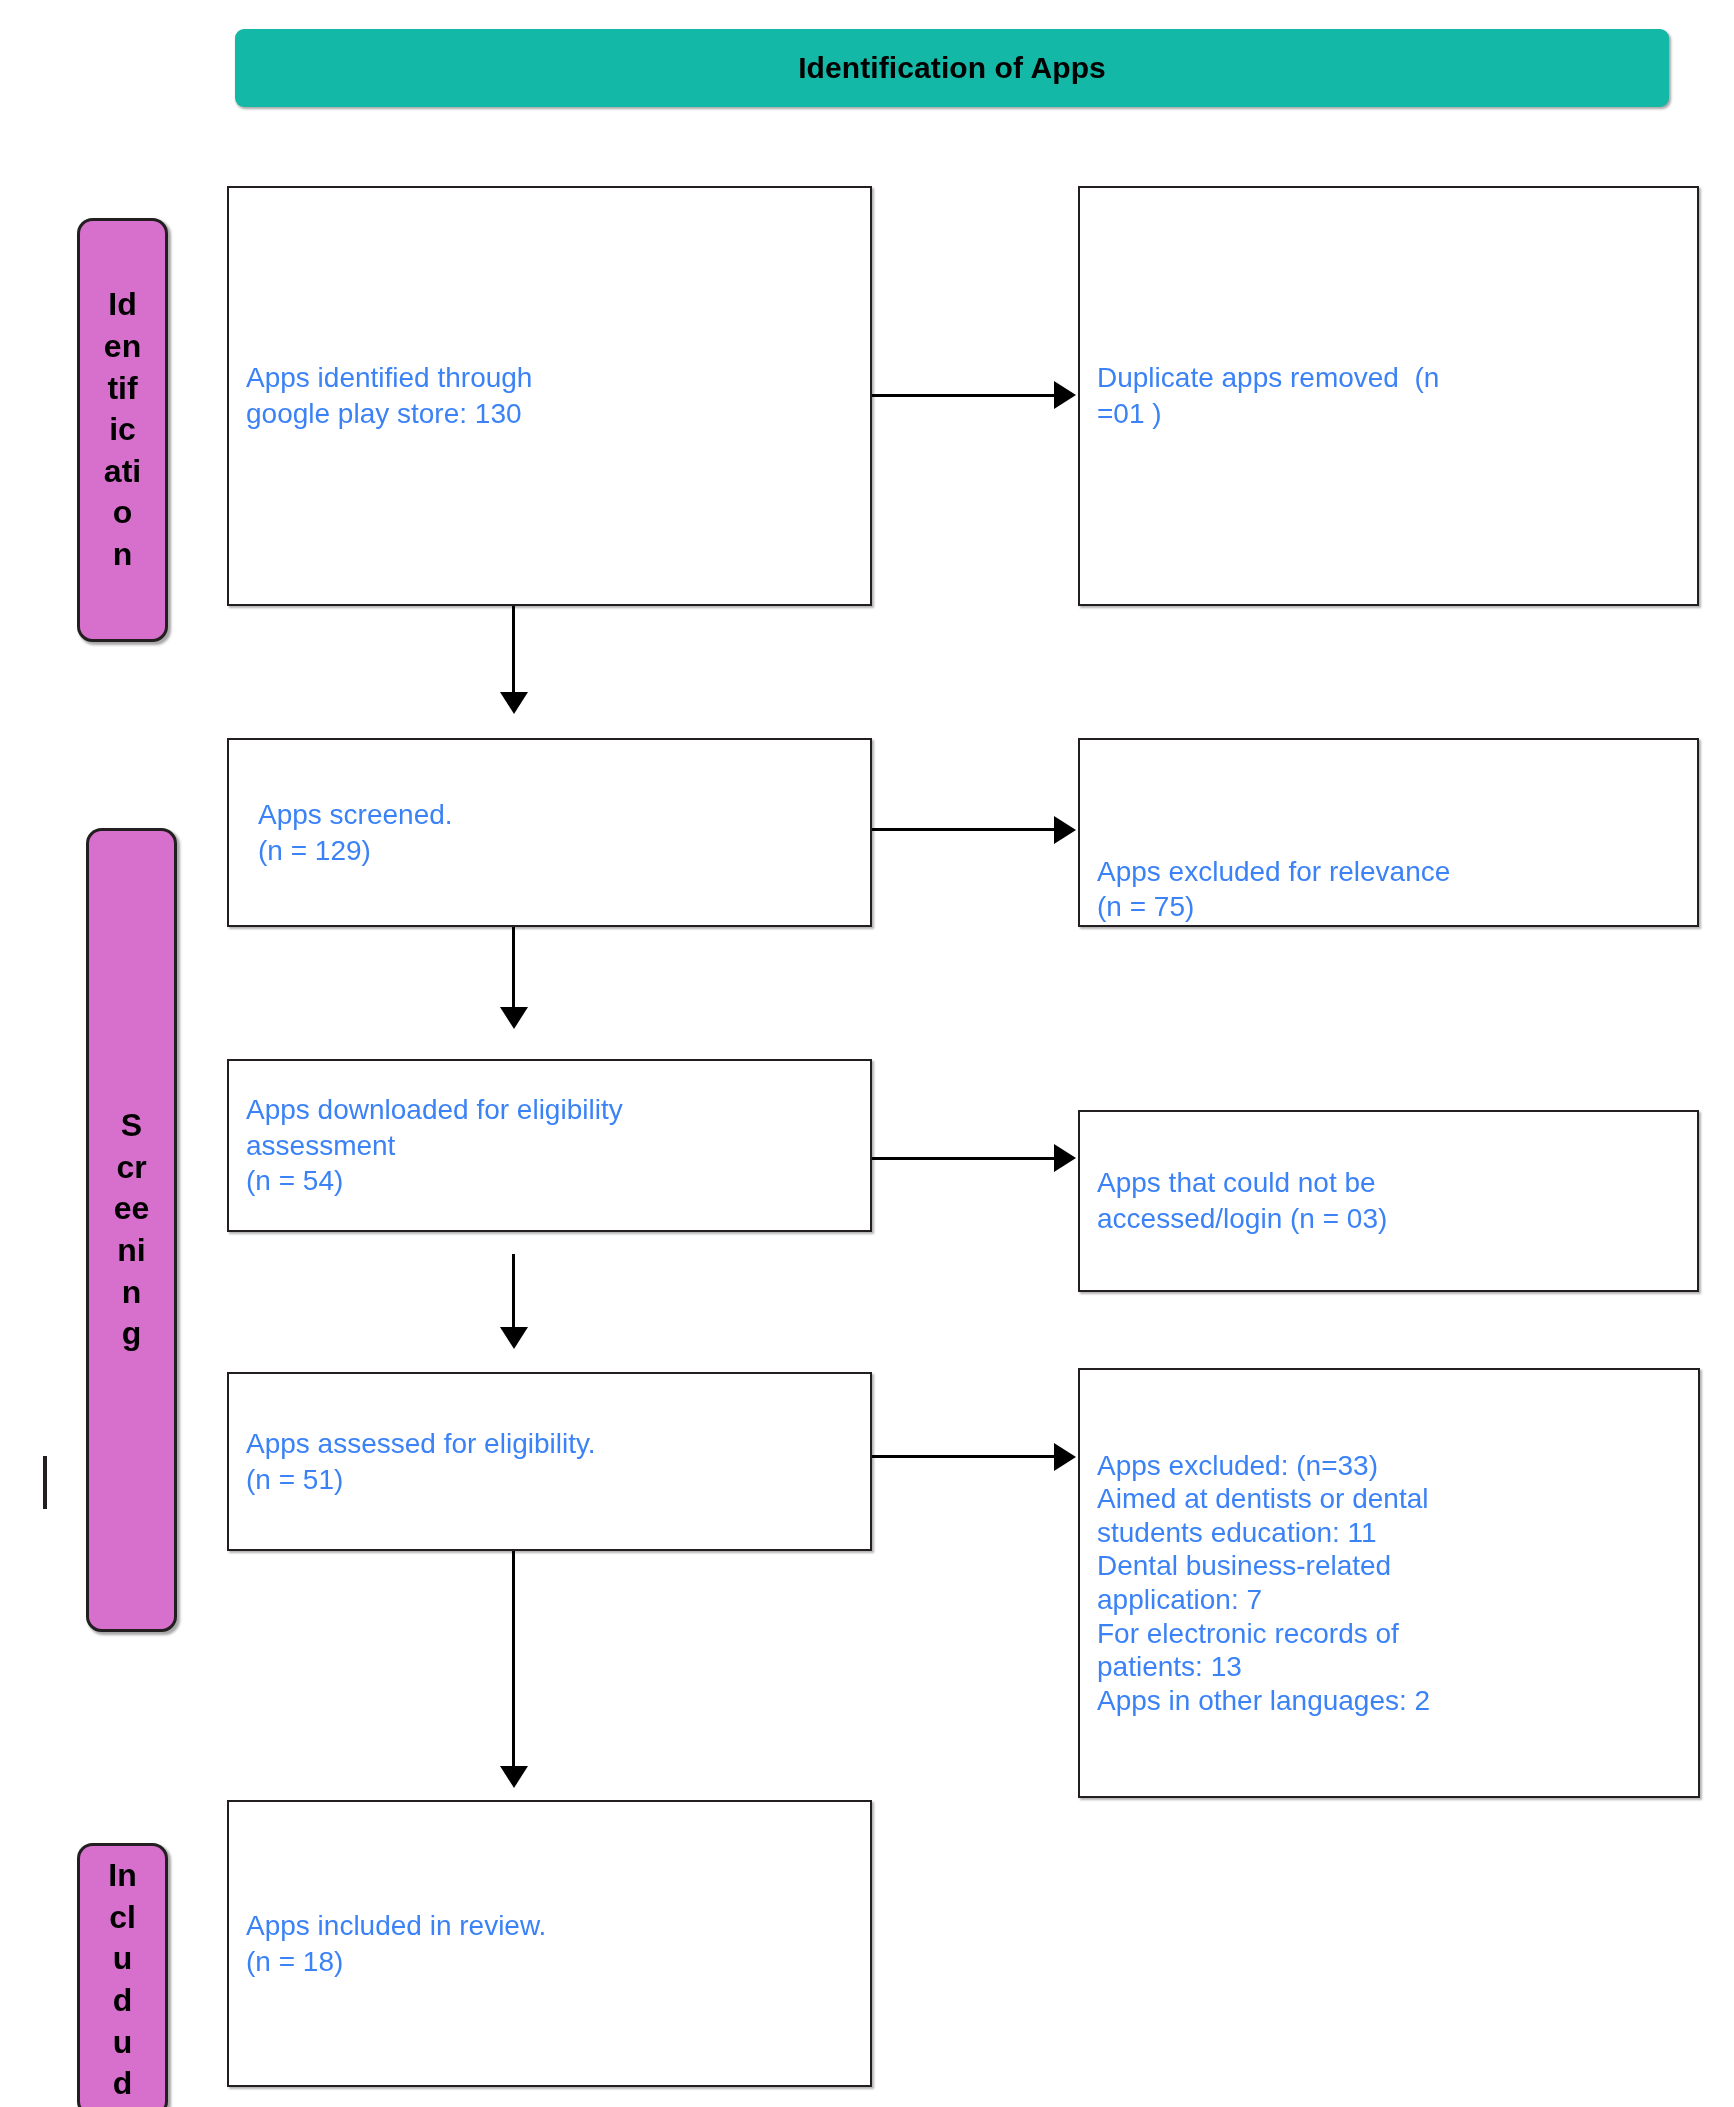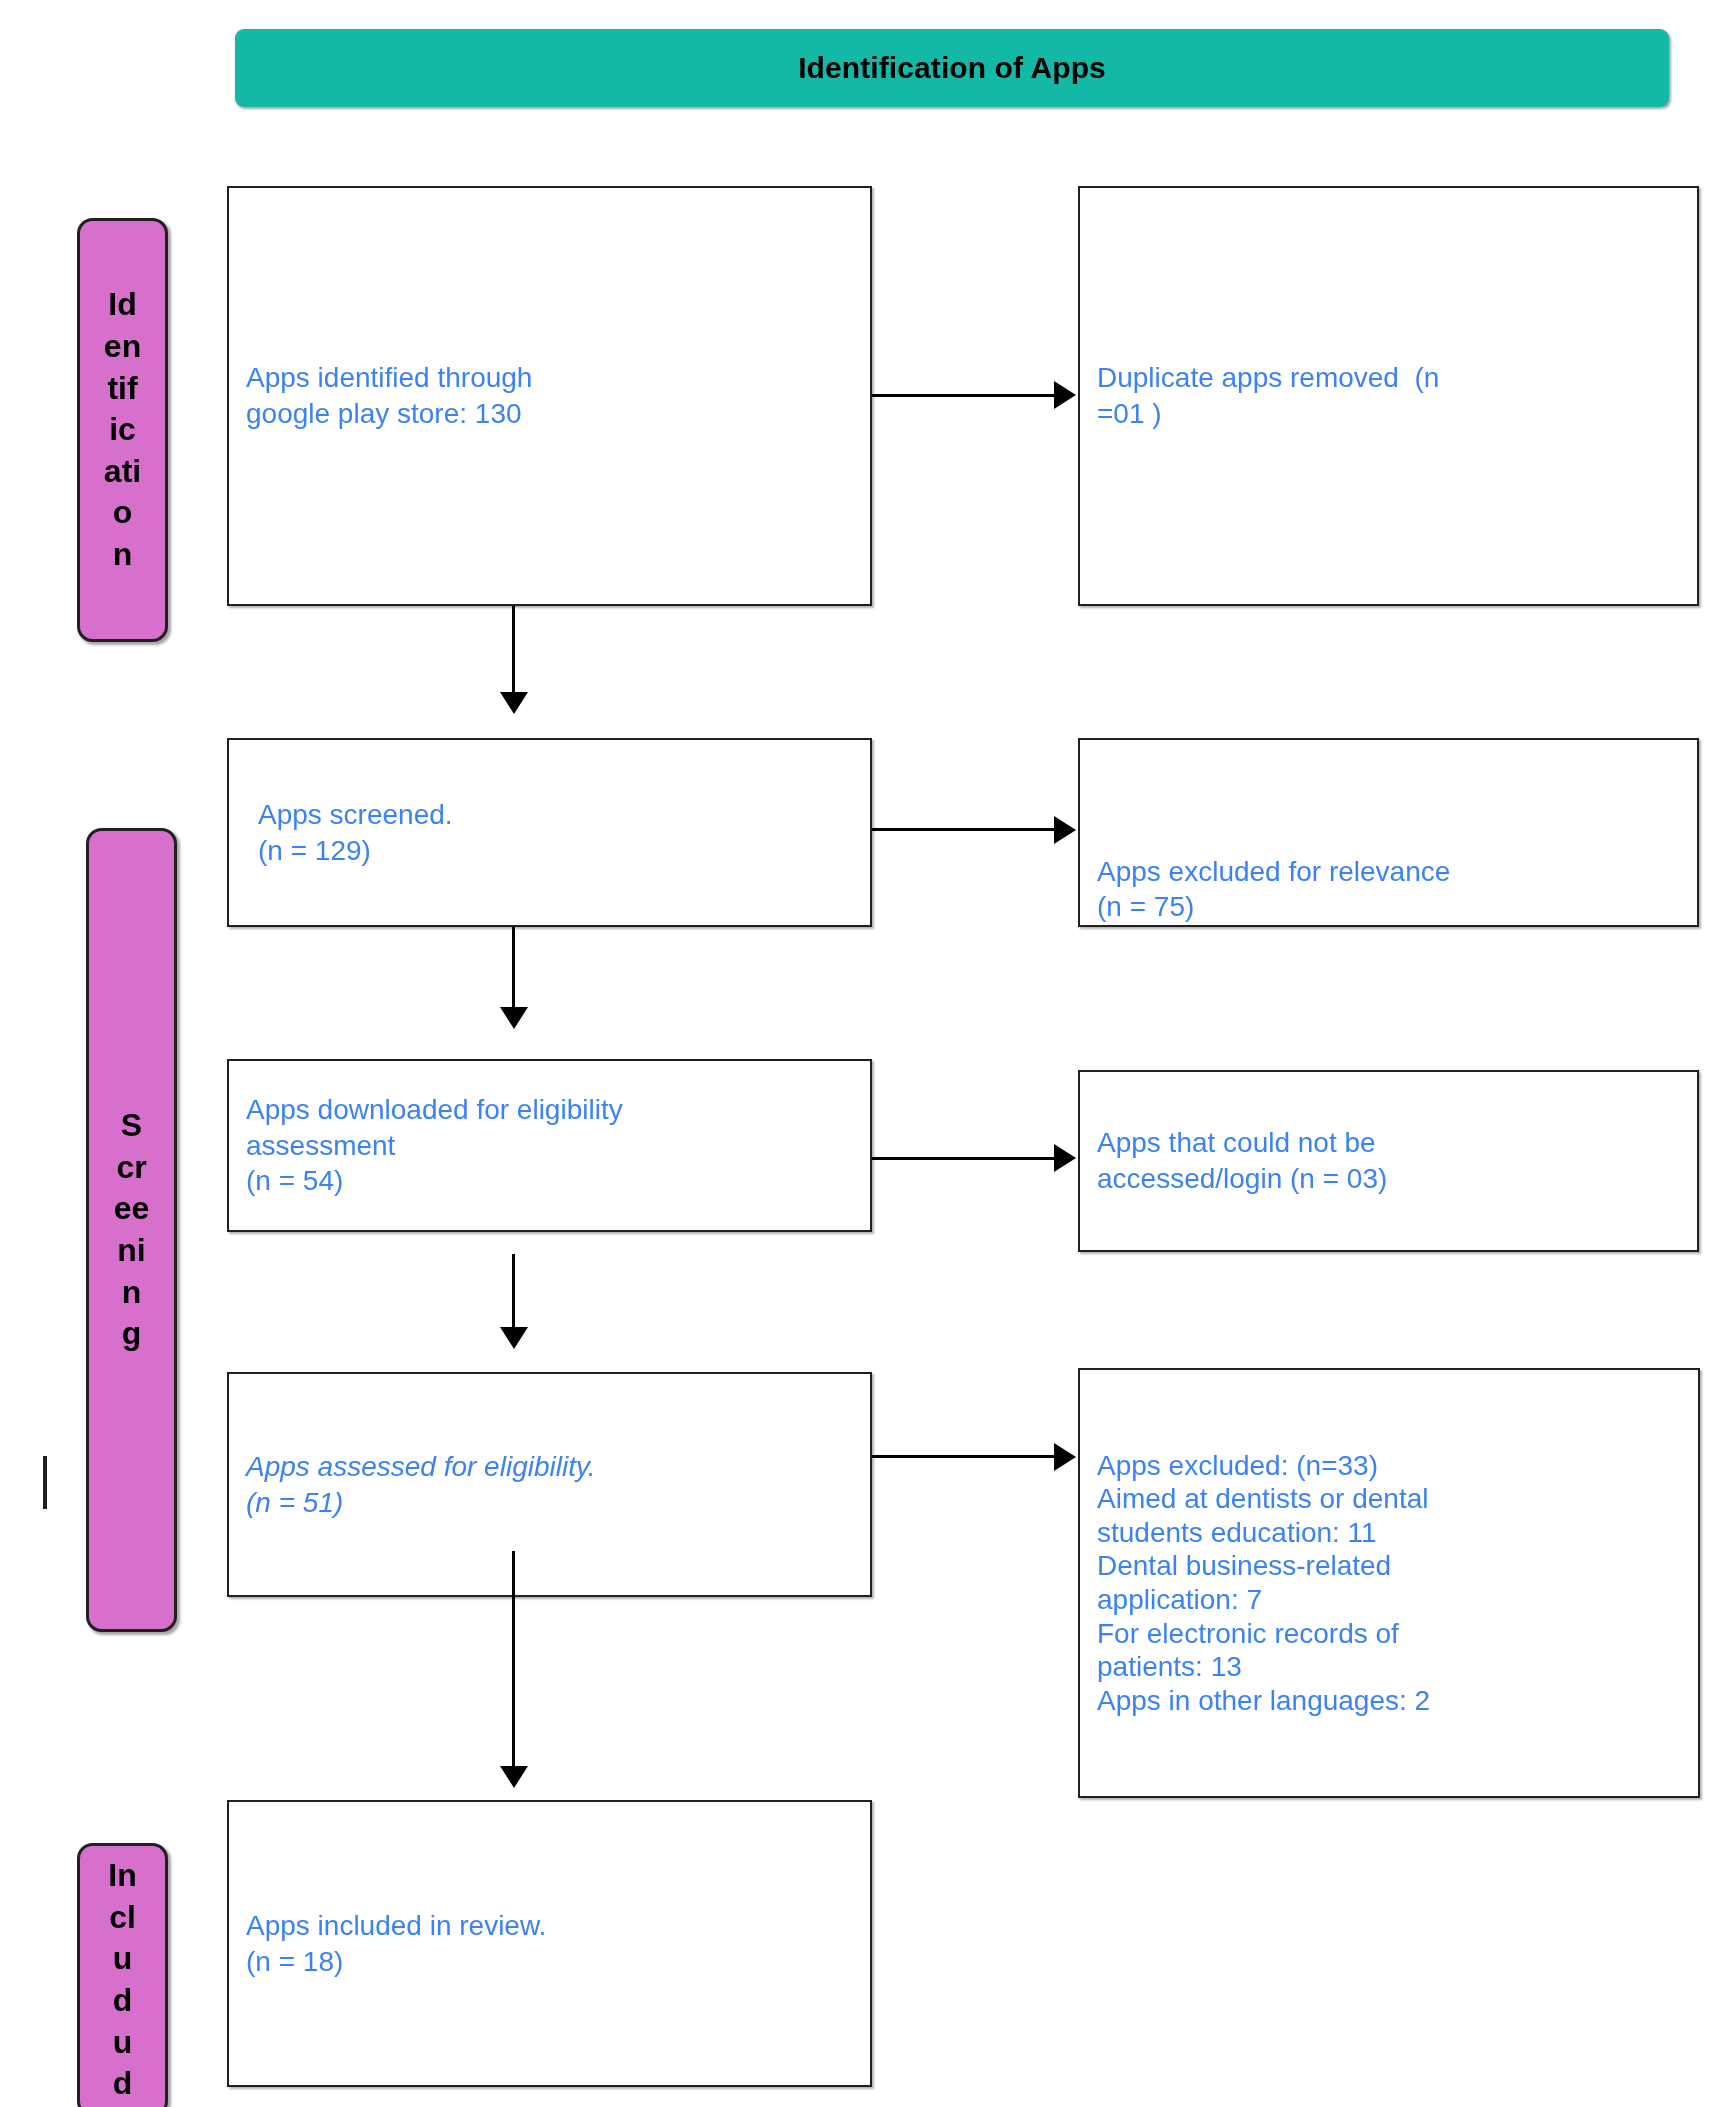--- a/index.html
+++ b/index.html
@@ -88,22 +88,22 @@
     color: #3b82f6;
     white-space: pre-wrap;
   }
   .flowbox.tight p { line-height: 1.20; }
 
   #box-identified   { left: 227px;  top: 186px;  width: 645px;  height: 420px; }
   #box-duplicates   { left: 1078px; top: 186px;  width: 621px;  height: 420px; }
   #box-screened     { left: 227px;  top: 738px; width: 645px;  height: 189px; padding-left: 29px; }
   #box-excl-rel     { left: 1078px; top: 738px; width: 621px;  height: 189px; justify-content: flex-end; }
   #box-downloaded   { left: 227px;  top: 1059px; width: 645px;  height: 173px; }
-  #box-noaccess     { left: 1078px; top: 1070px; width: 621px;  height: 182px; }
-  #box-assessed     { left: 227px;  top: 1372px; width: 645px;  height: 225px; font-style: italic; }
+  #box-noaccess     { left: 1078px; top: 1110px; width: 621px;  height: 182px; }
+  #box-assessed     { left: 227px;  top: 1372px; width: 645px;  height: 179px; }
   #box-excl-detail  { left: 1078px; top: 1368px; width: 622px;  height: 430px; }
   #box-included     { left: 227px;  top: 1800px; width: 645px;  height: 287px; }
 
   
   .conn { position: absolute; }
   .conn-line-h { background: #000000; height: 3.3px; }
   .conn-line-v { background: #000000; width: 3.3px; }
   .arrow-right {
     width: 0; height: 0;
     border-top: 14.3px solid transparent;

